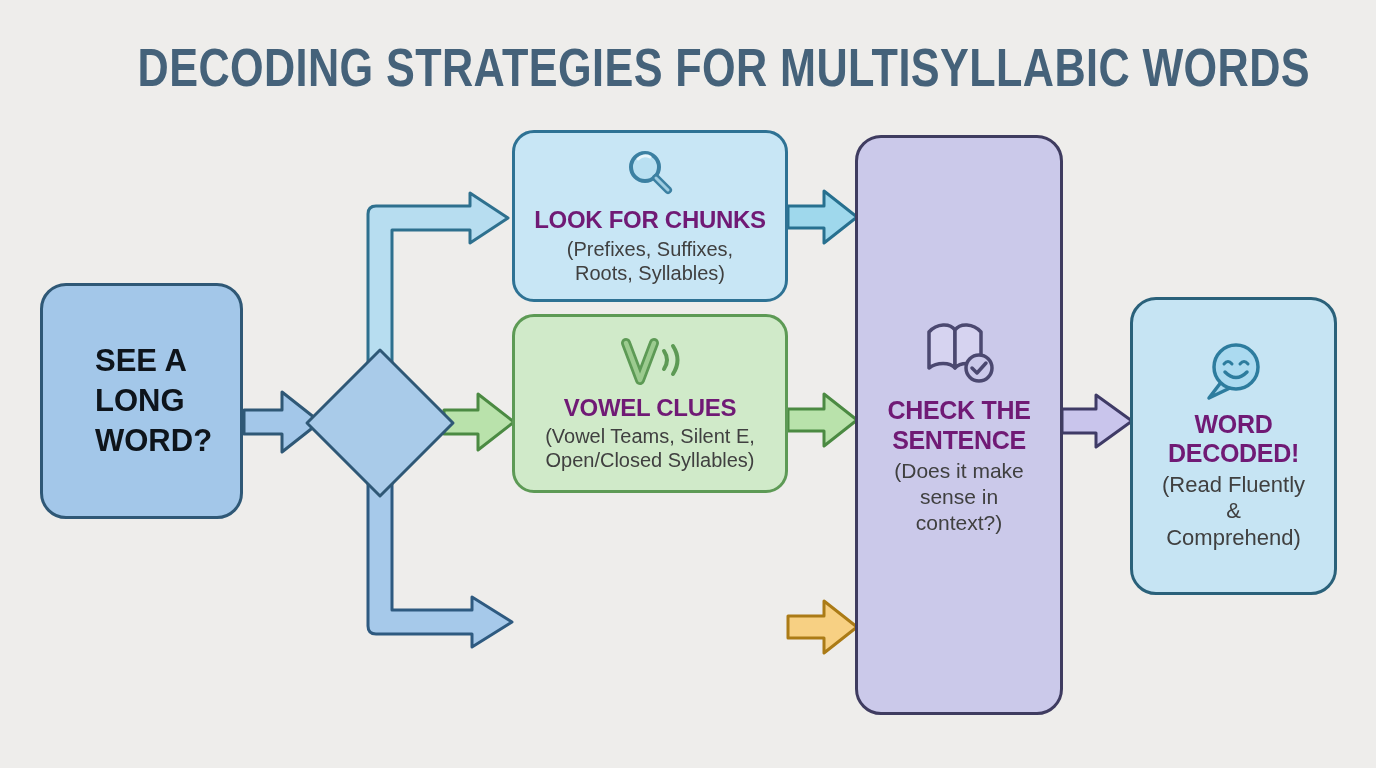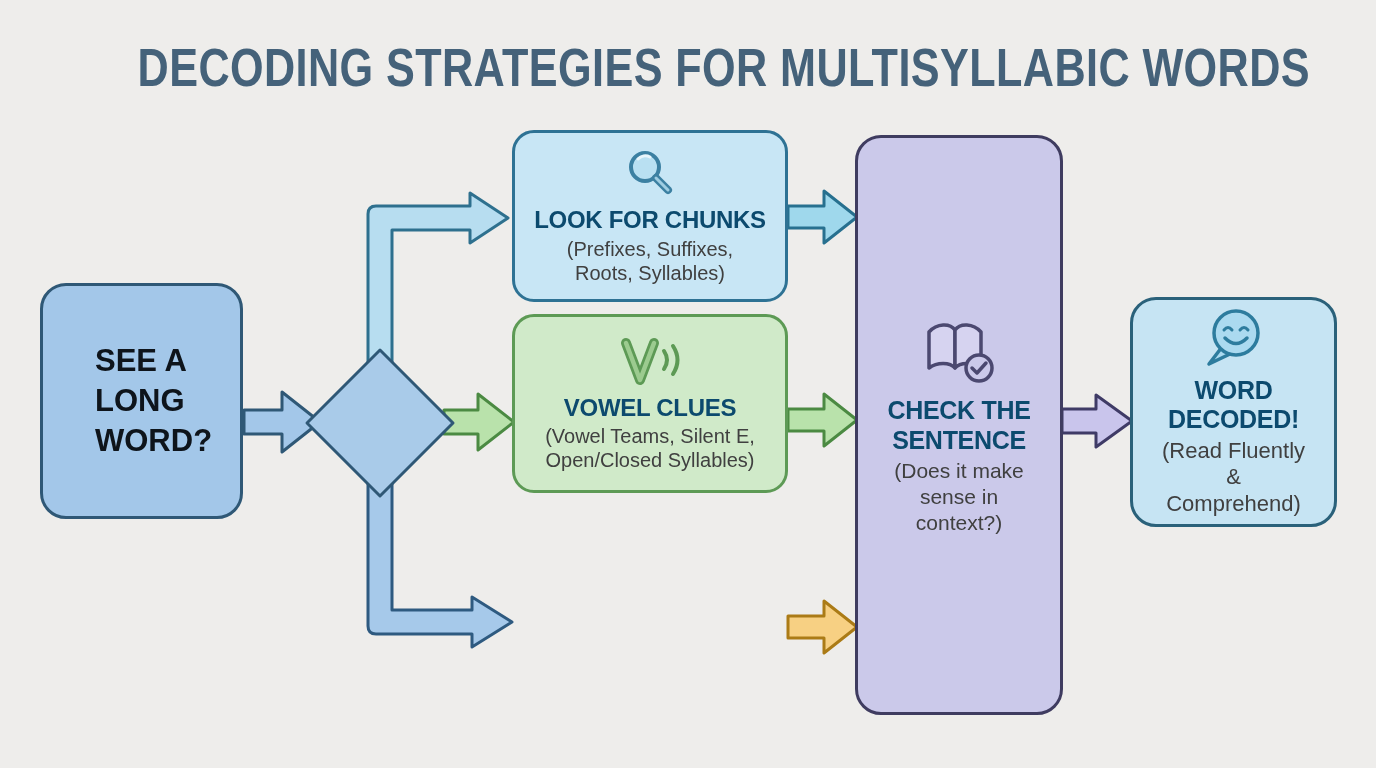--- a/index.html
+++ b/index.html
@@ -13,21 +13,21 @@
     font-size:54px;font-weight:bold;color:#45627a;line-height:1;
     transform:scaleX(0.80);transform-origin:center;white-space:nowrap;
     letter-spacing:0.5px;
   }
   .connectors{position:absolute;left:0;top:0;}
   .node{
     position:absolute;box-sizing:border-box;
     display:flex;flex-direction:column;align-items:center;justify-content:center;
     text-align:center;gap:3px;
   }
-  .node-title{font-weight:bold;white-space:pre-line;color:#0c4a6e;letter-spacing:-0.3px;}
+  .node-title{font-weight:bold;white-space:pre-line;color:#701a75;letter-spacing:-0.3px;}
   .node-sub{white-space:pre-line;color:#404040;}
   
   .start-box{
     left:40px;top:283px;width:203px;height:236px;
     background:#a3c7e9;border:3px solid #2f5876;border-radius:26px;
     align-items:flex-start;padding-left:52px;text-align:left;
   }
   .start-label{font-size:31px;font-weight:bold;line-height:1.3;white-space:pre-line;color:#0e141b;}
   
   .diamond-wrap{
@@ -44,21 +44,21 @@
   .strategy .node-sub{font-size:20px;line-height:1.2;}
   
   .check-box{
     left:855px;top:135px;width:208px;height:580px;
     background:#cbc9ea;border:3px solid #3f3c60;border-radius:26px;padding:0 10px;
   }
   .check-box .node-title{font-size:25px;line-height:1.2;}
   .check-box .node-sub{font-size:21px;line-height:1.25;}
   
   .result-box{
-    left:1130px;top:297px;width:207px;height:230px;
+    left:1130px;top:297px;width:207px;height:298px;
     background:#c6e4f3;border:3px solid #2a617a;border-radius:26px;padding:0 24px;
   }
   .result-box .node-title{font-size:25px;line-height:1.18;}
   .result-box .node-sub{font-size:22px;line-height:1.2;}
   .icon{display:block;margin-bottom:4px;}
 </style>
 </head>
 <body>
 
 <div class="canvas">

